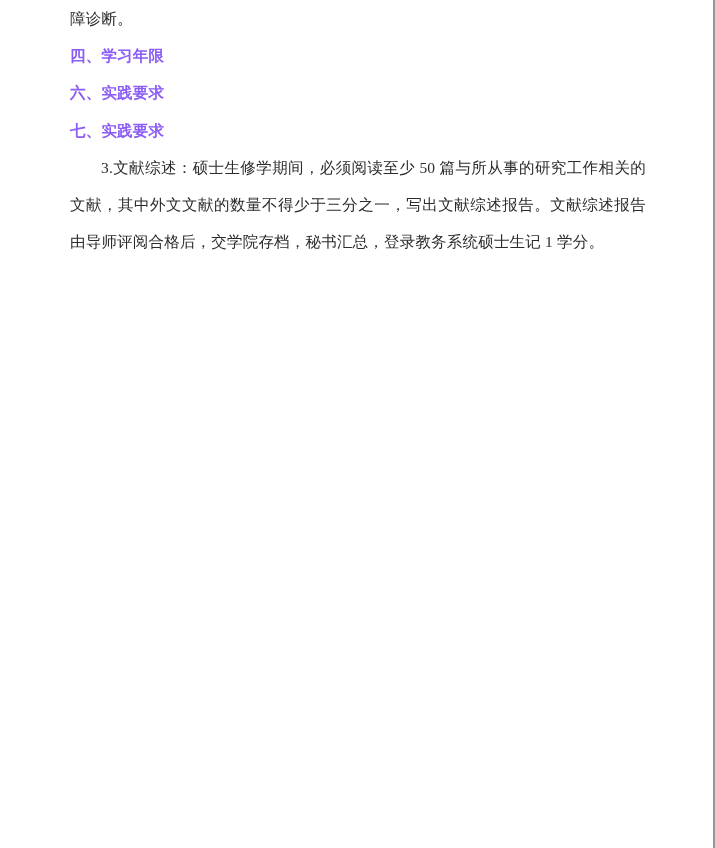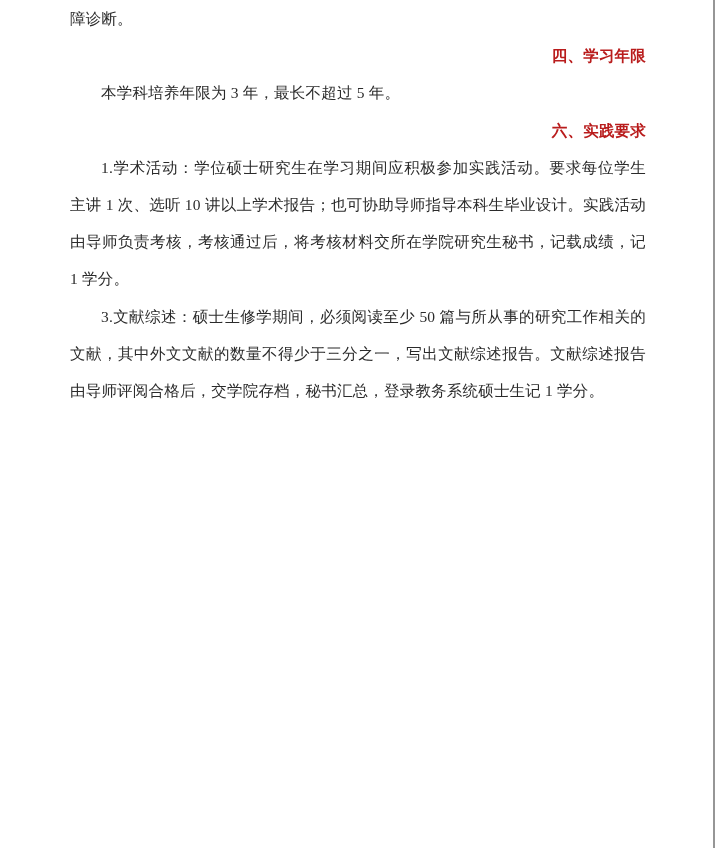--- a/index.html
+++ b/index.html
@@ -41,40 +41,39 @@
     font-family: "Liberation Serif", "DejaVu Serif", serif;
     color: #2b2b2b;
     text-indent: 2em;
   }
   .content p.continuation {
     text-indent: 0;
   }
   .content h2 {
     font-family: "Liberation Sans", "DejaVu Sans", sans-serif;
     font-weight: 700;
-    color: #b91c1c;
+    color: #8b5cf6;
     text-indent: 0;
-    text-align: right;
+    text-align: left;
   }
 </style>
 </head>
 <body>
 
 <div class="page">
 
   <div class="content">
 
     <p class="continuation">障诊断。</p>
 
     <h2>四、学习年限</h2>
-    <p>本学科培养年限为 3 年，最长不超过 5 年。</p>
 
 
     <h2>六、实践要求</h2>
 
-    <p>1.学术活动：学位硕士研究生在学习期间应积极参加实践活动。要求每位学生主讲 1 次、选听 10 讲以上学术报告；也可协助导师指导本科生毕业设计。实践活动由导师负责考核，考核通过后，将考核材料交所在学院研究生秘书，记载成绩，记 1 学分。</p>
+    <h2>七、实践要求</h2>
     <p>3.文献综述：硕士生修学期间，必须阅读至少 50 篇与所从事的研究工作相关的文献，其中外文文献的数量不得少于三分之一，写出文献综述报告。文献综述报告由导师评阅合格后，交学院存档，秘书汇总，登录教务系统硕士生记 1 学分。</p>
 
   </div>
 
   <div class="window-right-border"></div>
 
 </div>
 
 </body></html>

